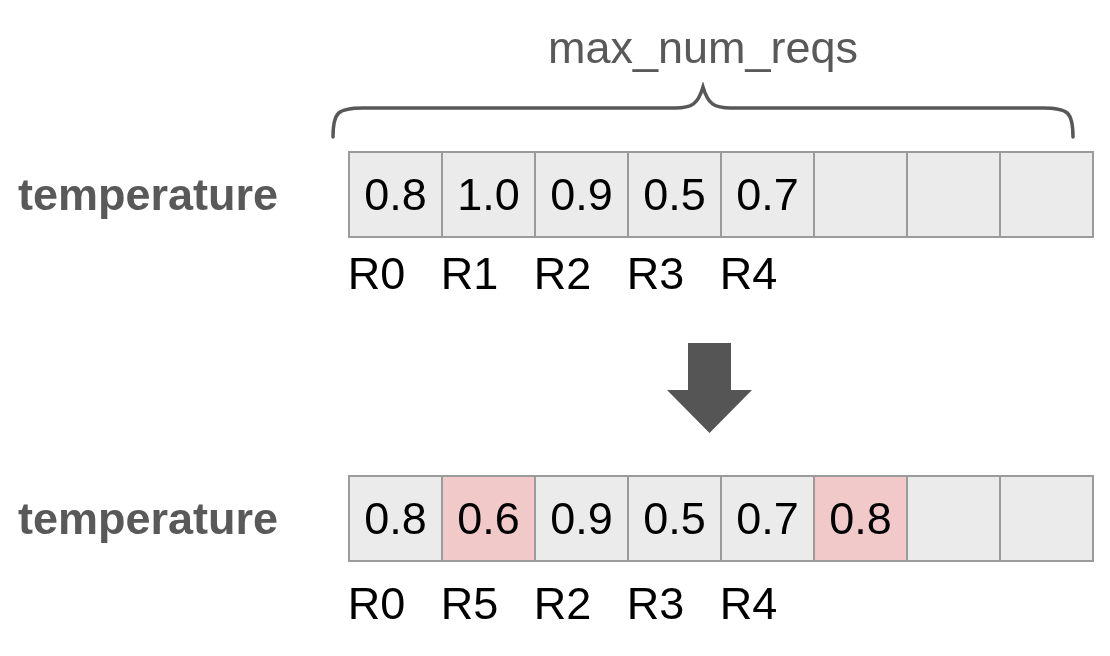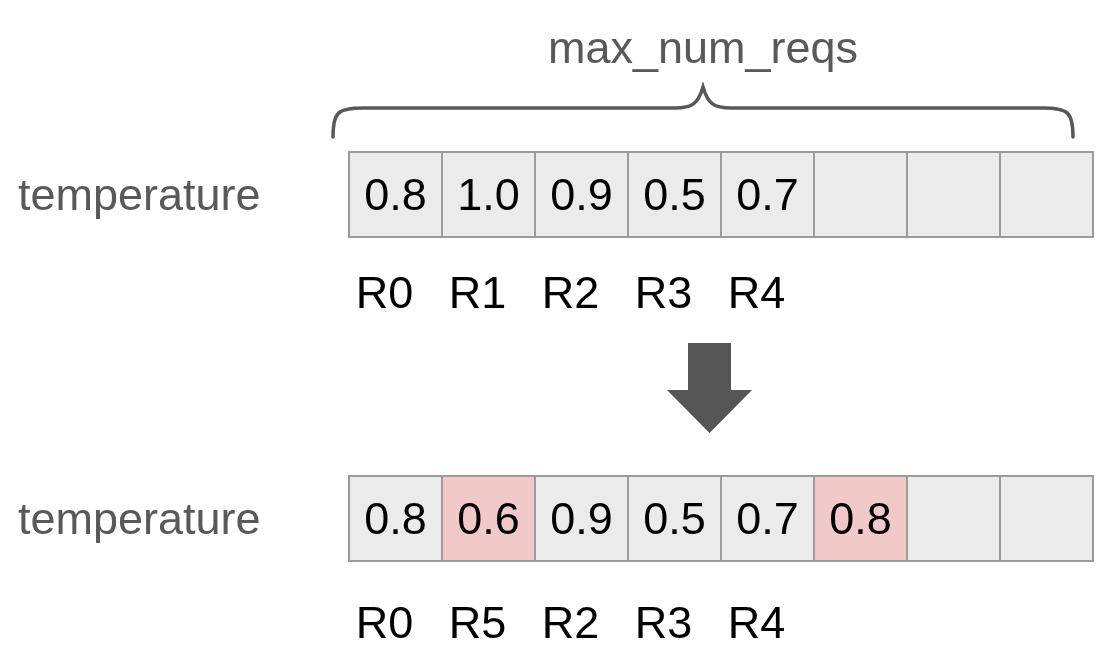--- a/index.html
+++ b/index.html
@@ -14,39 +14,39 @@
   .brace-label {
     position: absolute; left: 330px; top: 20px; width: 746px;
     text-align: center; font-size: 45px; line-height: 56px;
     color: var(--muted-text, #595959);
   }
   .brace { position: absolute; left: 330px; top: 82px; width: 746px; height: 58px; }
   .brace path { fill: none; stroke: var(--brace, #58585a); stroke-width: 3.5; stroke-linecap: round; }
 
   .row-label {
     position: absolute; left: 18px; width: 300px;
-    font-size: 45px; color: var(--muted-text, #595959);
+    font-size: 45px; color: var(--muted-text, #595959); font-weight: bold;
   }
   .row-label-1 { top: 151px; height: 87px; line-height: 87px; }
   .row-label-2 { top: 475px; height: 87px; line-height: 87px; }
 
   .cells { position: absolute; left: 330px; display: flex; margin-left: 18px; }
   .cells-1 { top: 151px; }
   .cells-2 { top: 475px; }
   .cell {
     width: 95px; height: 87px; margin-left: -2px;
     border: 2px solid var(--cell-border, #9b9b9b);
     background: var(--cell-fill, #ebebeb);
     display: flex; align-items: center; justify-content: center;
     font-size: 45px; color: var(--value-text, #000000);
   }
   .cell:first-child { margin-left: 0; }
   .cell.highlight { background: var(--cell-highlight-fill, #f0c9c8); }
 
-  .reqs { position: absolute; left: 338px; display: flex; margin-top: 19px; }
+  .reqs { position: absolute; left: 330px; display: flex; }
   .reqs-1 { top: 248px; }
   .reqs-2 { top: 578px; }
   .req {
     width: 93px; text-align: center;
     font-size: 45px; line-height: 52px; color: var(--value-text, #000000);
   }
 
   .arrow { position: absolute; left: 665px; top: 341px; width: 90px; height: 94px; }
   .arrow polygon { fill: var(--arrow, #555555); }
 

